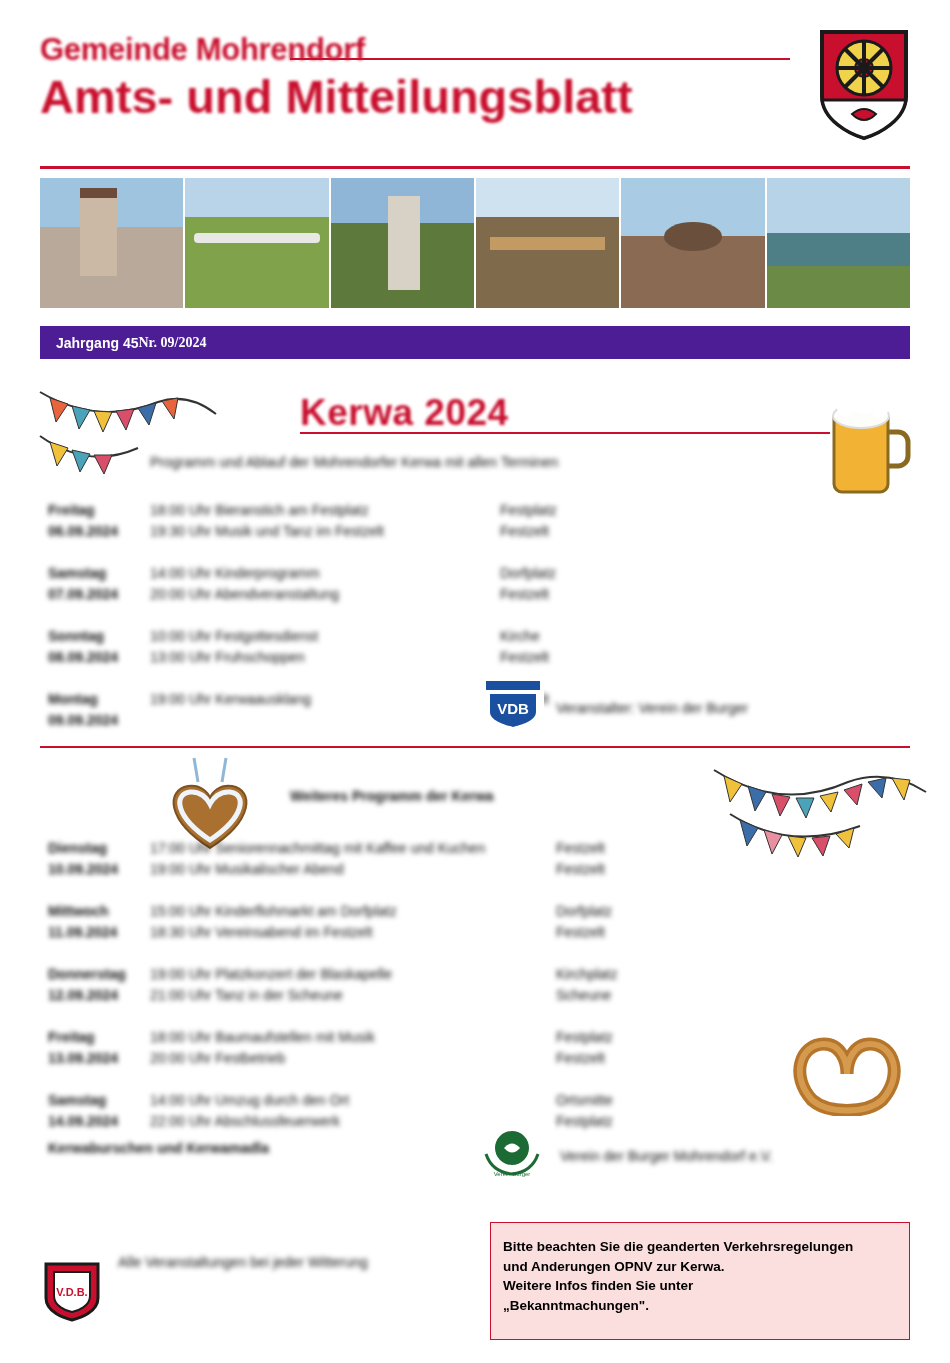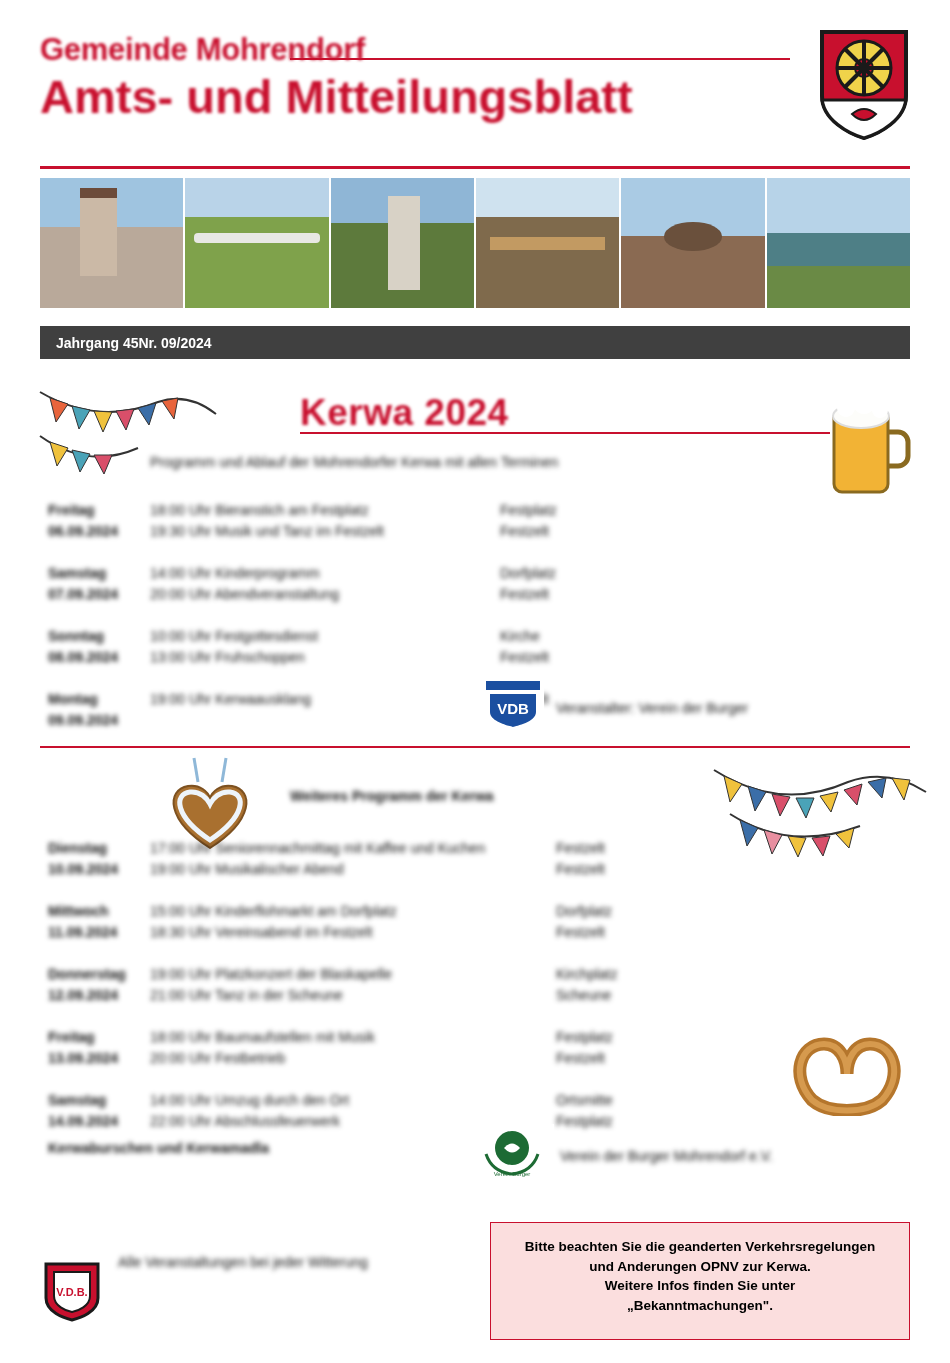--- a/index.html
+++ b/index.html
@@ -71,30 +71,30 @@
   .ph4 { background: linear-gradient(#cfe2ef 0 30%, #7f6a4c 30% 100%); }
   .ph4::after{content:"";position:absolute;left:10%;top:45%;width:80%;height:10%;background:#c29a62;}
   .ph5 { background: linear-gradient(#aacbe4 0 45%, #8a6a52 45% 100%); }
   .ph5::after{content:"";position:absolute;left:30%;top:34%;width:40%;height:22%;background:#6a503c;border-radius:50%;}
   .ph6 { background: linear-gradient(#b7d3e8 0 42%, #4e7f86 42% 68%, #6a8a45 68% 100%); }
   
   .infobar {
     position: absolute;
     left: 40px; top: 326px;
     width: 870px; height: 33px;
-    background: #404040;
+    background: #4c1d95;
     color: #ffffff;
     font-size: 14px;
     font-weight: bold;
     display: flex;
     align-items: center;
   }
   .infobar .ib-left  { padding-left: 16px; }
   .infobar .ib-mid   { flex: 1; text-align: center; }
-  .infobar .ib-right { padding-right: 16px; }
+  .infobar .ib-right { padding-right: 16px; font-family: Liberation Serif, serif; }
   
   .headline {
     position: absolute;
     left: 300px; top: 392px;
     font-size: 37px;
     font-weight: bold;
     color: #c8102e;
     filter: blur(1.8px);
     letter-spacing: 0.5px;
   }
@@ -141,21 +141,21 @@
   .notice {
     position: absolute;
     left: 490px; top: 1222px;
     width: 420px; height: 118px;
     background: #fbdede;
     border: 1px solid #c8102e;
     color: #000;
     font-size: 13.5px;
     font-weight: bold;
     line-height: 1.45;
-    text-align: center;
+    text-align: left;
     padding: 14px 12px 0 12px;
     white-space: pre-line;
   }
 </style>
 </head>
 <body>
 
 <div class="page">
 
   <div class="masthead">

